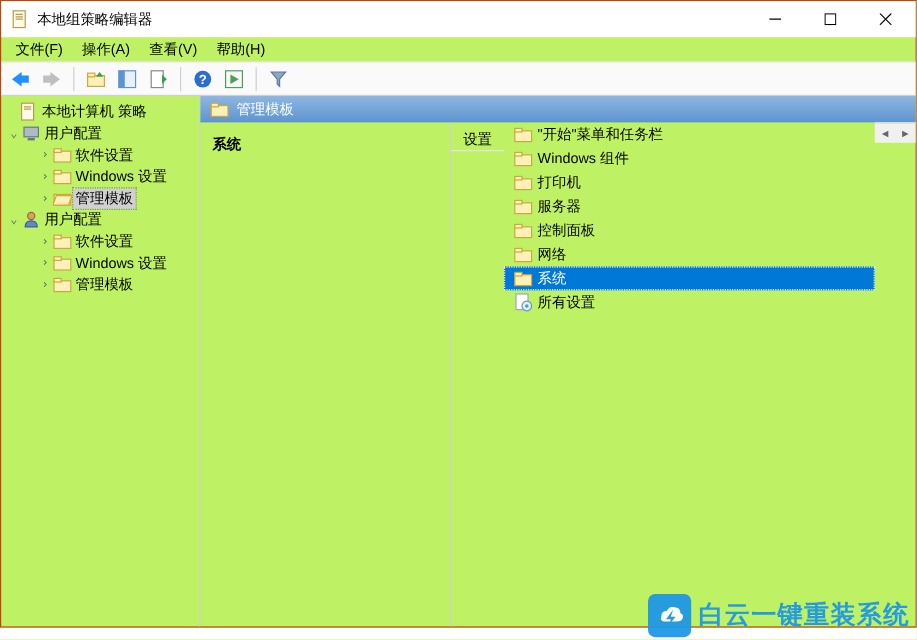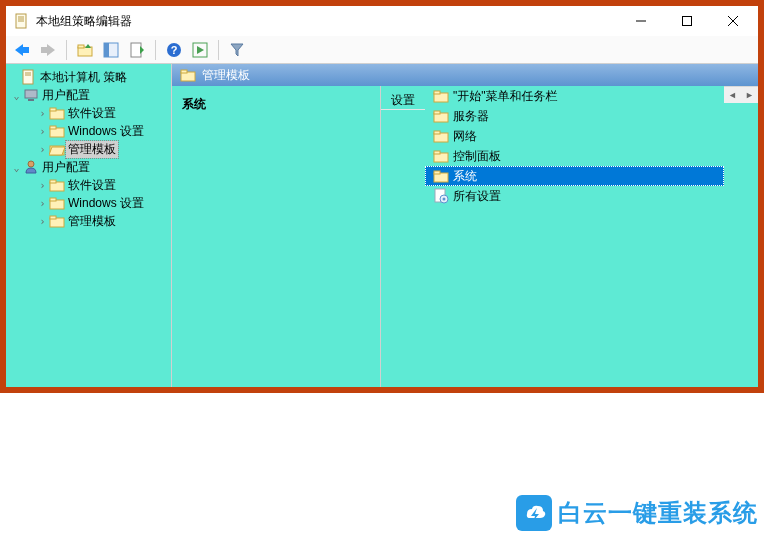--- a/index.html
+++ b/index.html
@@ -1,18 +1,18 @@
 <!DOCTYPE html>
 <html><head>
 <meta charset="utf-8">
 <style>
   * { box-sizing: border-box; margin: 0; padding: 0; }
   body { font-family: "Microsoft YaHei", "Segoe UI", sans-serif; font-size: 12px; background: #fff; width: 764px; height: 533px; overflow: hidden; position: relative; }
   
-  .window { width: 764px; height: 393px; border: 6px solid #c2410c; background: #5eead4; display: flex; flex-direction: column; }
+  .window { width: 764px; height: 523px; border: 1px solid #c2410c; background: #bef264; display: flex; flex-direction: column; }
   
   .titlebar { height: 30px; display: flex; align-items: center; padding: 0 2px 0 8px; background: #fff; }
   .titlebar .app-icon { width: 16px; height: 16px; margin-right: 6px; }
   .titlebar .title { flex: 1; font-size: 12px; color: #000; }
   .titlebar .win-btns { display: flex; }
   .titlebar .win-btn { width: 46px; height: 30px; display: flex; align-items: center; justify-content: center; }
   .titlebar .win-btn svg { width: 10px; height: 10px; }
   
   .menubar { height: 21px; display: flex; align-items: center; padding: 0 4px; border-bottom: 1px solid #e5e5e5; }
   .menubar .menu-item { padding: 2px 8px; font-size: 12px; cursor: default; }
@@ -59,21 +59,21 @@
   .scrollbar-h .thumb { position: absolute; left: 0; width: 60%; height: 100%; background: #cdcdcd; }
   
   .bottom-tabs { height: 22px; display: flex; align-items: flex-start; padding-left: 8px; background: #fff; }
   .tab { padding: 2px 14px; border: 1px solid #b0b0b0; border-top: 1px solid #fff; margin-top: -2px; background: #fff; font-size: 12px; margin-right: -1px; position: relative; }
   .tab.active { z-index: 2; border-top-color: #fff; }
   .tab:not(.active) { background: #f4f4f4; margin-top: 0px; border-top: 1px solid #b0b0b0; }
   
   .watermark { position: absolute; right: 6px; bottom: 2px; display: flex; align-items: center; opacity: 0.95; font-family: "Microsoft YaHei"; }
   .watermark .wm-icon { width: 36px; height: 36px; border-radius: 6px; background: #1e98e6; display: flex; align-items: center; justify-content: center; margin-right: 6px; }
   .watermark .wm-text { display: flex; flex-direction: column; line-height: 1.1; }
-  .watermark .wm-main { font-size: 24px; font-weight: bold; color: #1e98e6; letter-spacing: 1px; }
+  .watermark .wm-main { font-size: 21px; font-weight: bold; color: #1e98e6; letter-spacing: 1px; }
   .watermark .wm-sub { font-size: 10px; color: #bbb; letter-spacing: 1px; }
 </style>
 </head>
 <body>
 
 <div class="window">
 
   <div class="titlebar">
     <span class="app-icon">
       <svg viewBox="0 0 16 16">
@@ -97,20 +97,26 @@
         </div>
       <div class="win-btn">
           <svg viewBox="0 0 10 10">
             <line x1="0" y1="0" x2="10" y2="10" stroke="#000" stroke-width="1"></line>
             <line x1="10" y1="0" x2="0" y2="10" stroke="#000" stroke-width="1"></line>
           </svg>
         </div>
     </div>
   </div>
 
+  <div class="menubar">
+    <span class="menu-item">文件(F)</span>
+    <span class="menu-item">操作(A)</span>
+    <span class="menu-item">查看(V)</span>
+    <span class="menu-item">帮助(H)</span>
+  </div>
 
   <div class="toolbar">
     <span class="tb-btn">
         <svg width="18" height="16" viewBox="0 0 18 16">
           <polygon points="10,2 2,8 10,14 10,11 16,11 16,5 10,5" fill="#1e90ff"></polygon>
         </svg>
       </span>
     <span class="tb-btn">
         <svg width="18" height="16" viewBox="0 0 18 16">
           <polygon points="8,2 16,8 8,14 8,11 2,11 2,5 8,5" fill="#bfbfbf"></polygon>
@@ -258,35 +264,49 @@
                     <rect x="1" y="5" width="14" height="9" fill="#fff1b8" stroke="#cca83e"></rect>
                     <rect x="1" y="3" width="6" height="3" fill="#fff1b8" stroke="#cca83e"></rect>
                   </svg></span>
                 <span>"开始"菜单和任务栏</span>
               </div>
               <div class="list-row">
                 <span class="licon"><svg viewBox="0 0 16 16">
                     <rect x="1" y="5" width="14" height="9" fill="#fff1b8" stroke="#cca83e"></rect>
                     <rect x="1" y="3" width="6" height="3" fill="#fff1b8" stroke="#cca83e"></rect>
                   </svg></span>
+                <span>Windows 组件</span>
+              </div>
+              <div class="list-row">
+                <span class="licon"><svg viewBox="0 0 16 16">
+                    <rect x="1" y="5" width="14" height="9" fill="#fff1b8" stroke="#cca83e"></rect>
+                    <rect x="1" y="3" width="6" height="3" fill="#fff1b8" stroke="#cca83e"></rect>
+                  </svg></span>
+                <span>打印机</span>
+              </div>
+              <div class="list-row">
+                <span class="licon"><svg viewBox="0 0 16 16">
+                    <rect x="1" y="5" width="14" height="9" fill="#fff1b8" stroke="#cca83e"></rect>
+                    <rect x="1" y="3" width="6" height="3" fill="#fff1b8" stroke="#cca83e"></rect>
+                  </svg></span>
                 <span>服务器</span>
               </div>
               <div class="list-row">
                 <span class="licon"><svg viewBox="0 0 16 16">
                     <rect x="1" y="5" width="14" height="9" fill="#fff1b8" stroke="#cca83e"></rect>
                     <rect x="1" y="3" width="6" height="3" fill="#fff1b8" stroke="#cca83e"></rect>
                   </svg></span>
+                <span>控制面板</span>
+              </div>
+              <div class="list-row">
+                <span class="licon"><svg viewBox="0 0 16 16">
+                    <rect x="1" y="5" width="14" height="9" fill="#fff1b8" stroke="#cca83e"></rect>
+                    <rect x="1" y="3" width="6" height="3" fill="#fff1b8" stroke="#cca83e"></rect>
+                  </svg></span>
                 <span>网络</span>
-              </div>
-              <div class="list-row">
-                <span class="licon"><svg viewBox="0 0 16 16">
-                    <rect x="1" y="5" width="14" height="9" fill="#fff1b8" stroke="#cca83e"></rect>
-                    <rect x="1" y="3" width="6" height="3" fill="#fff1b8" stroke="#cca83e"></rect>
-                  </svg></span>
-                <span>控制面板</span>
               </div>
               <div class="list-row selected">
                 <span class="licon"><svg viewBox="0 0 16 16">
                     <rect x="1" y="5" width="14" height="9" fill="#fff1b8" stroke="#cca83e"></rect>
                     <rect x="1" y="3" width="6" height="3" fill="#fff1b8" stroke="#cca83e"></rect>
                   </svg></span>
                 <span>系统</span>
               </div>
               <div class="list-row">
                 <span class="licon"><svg viewBox="0 0 16 16">

